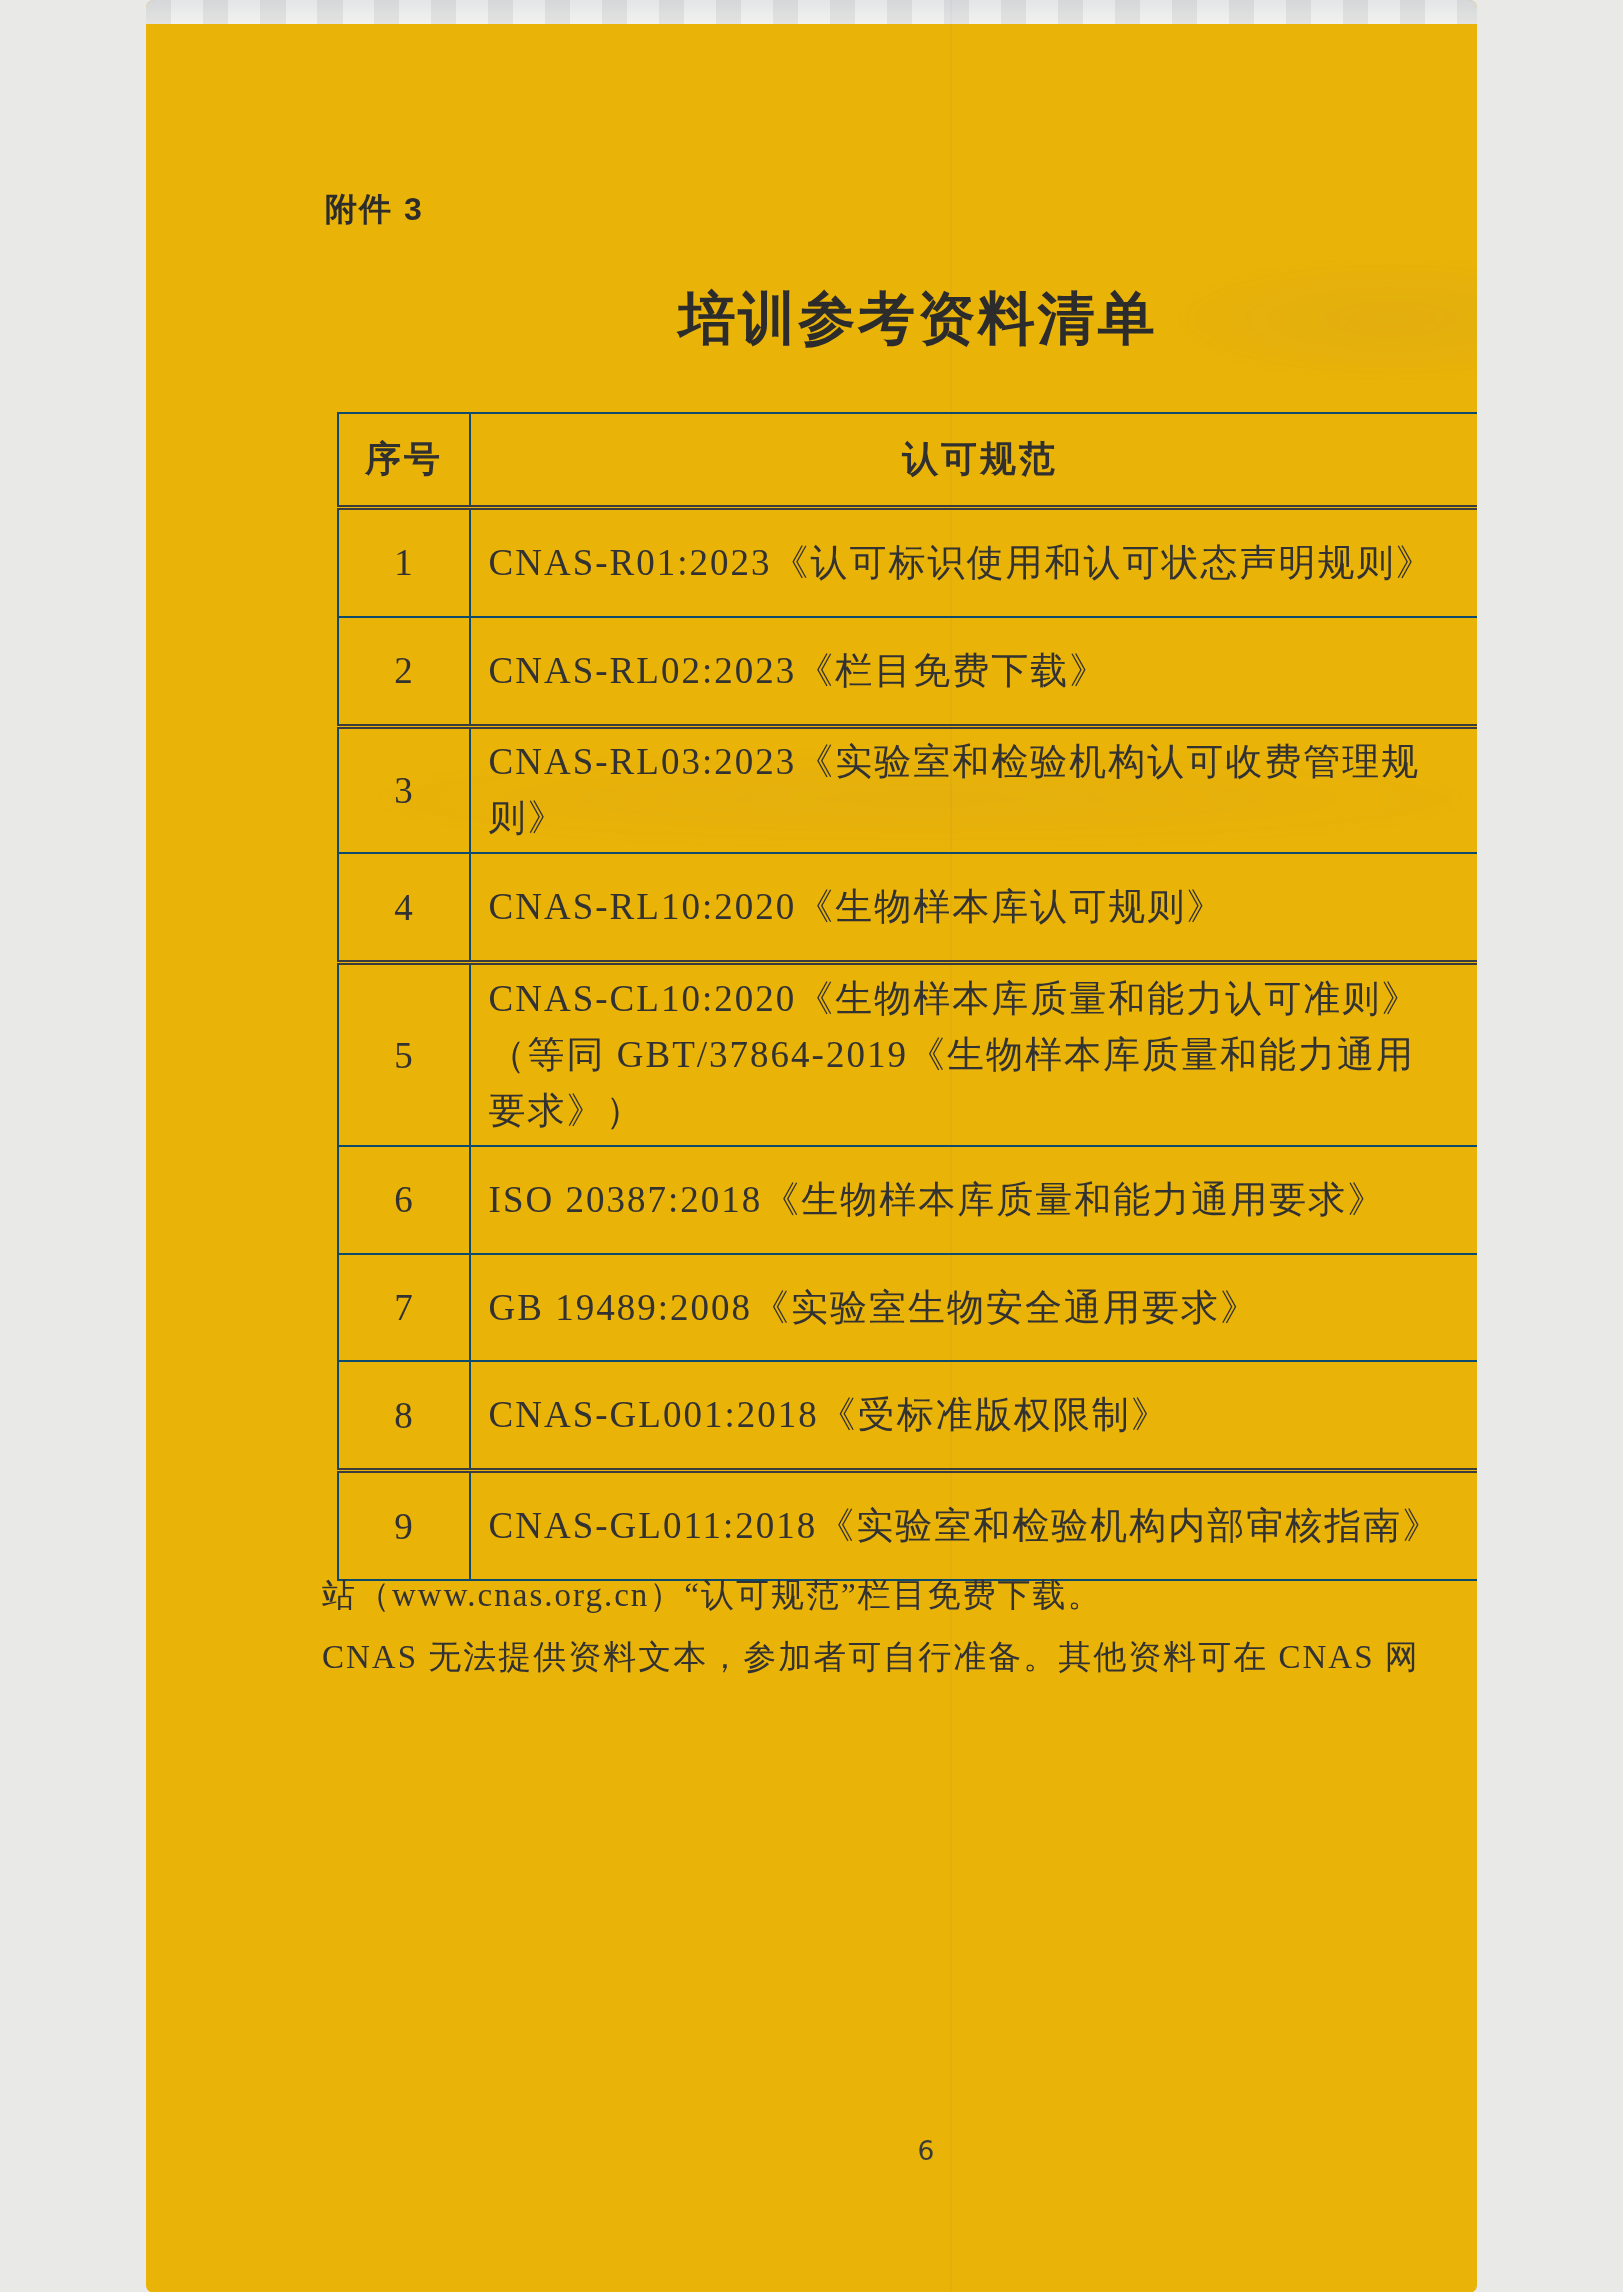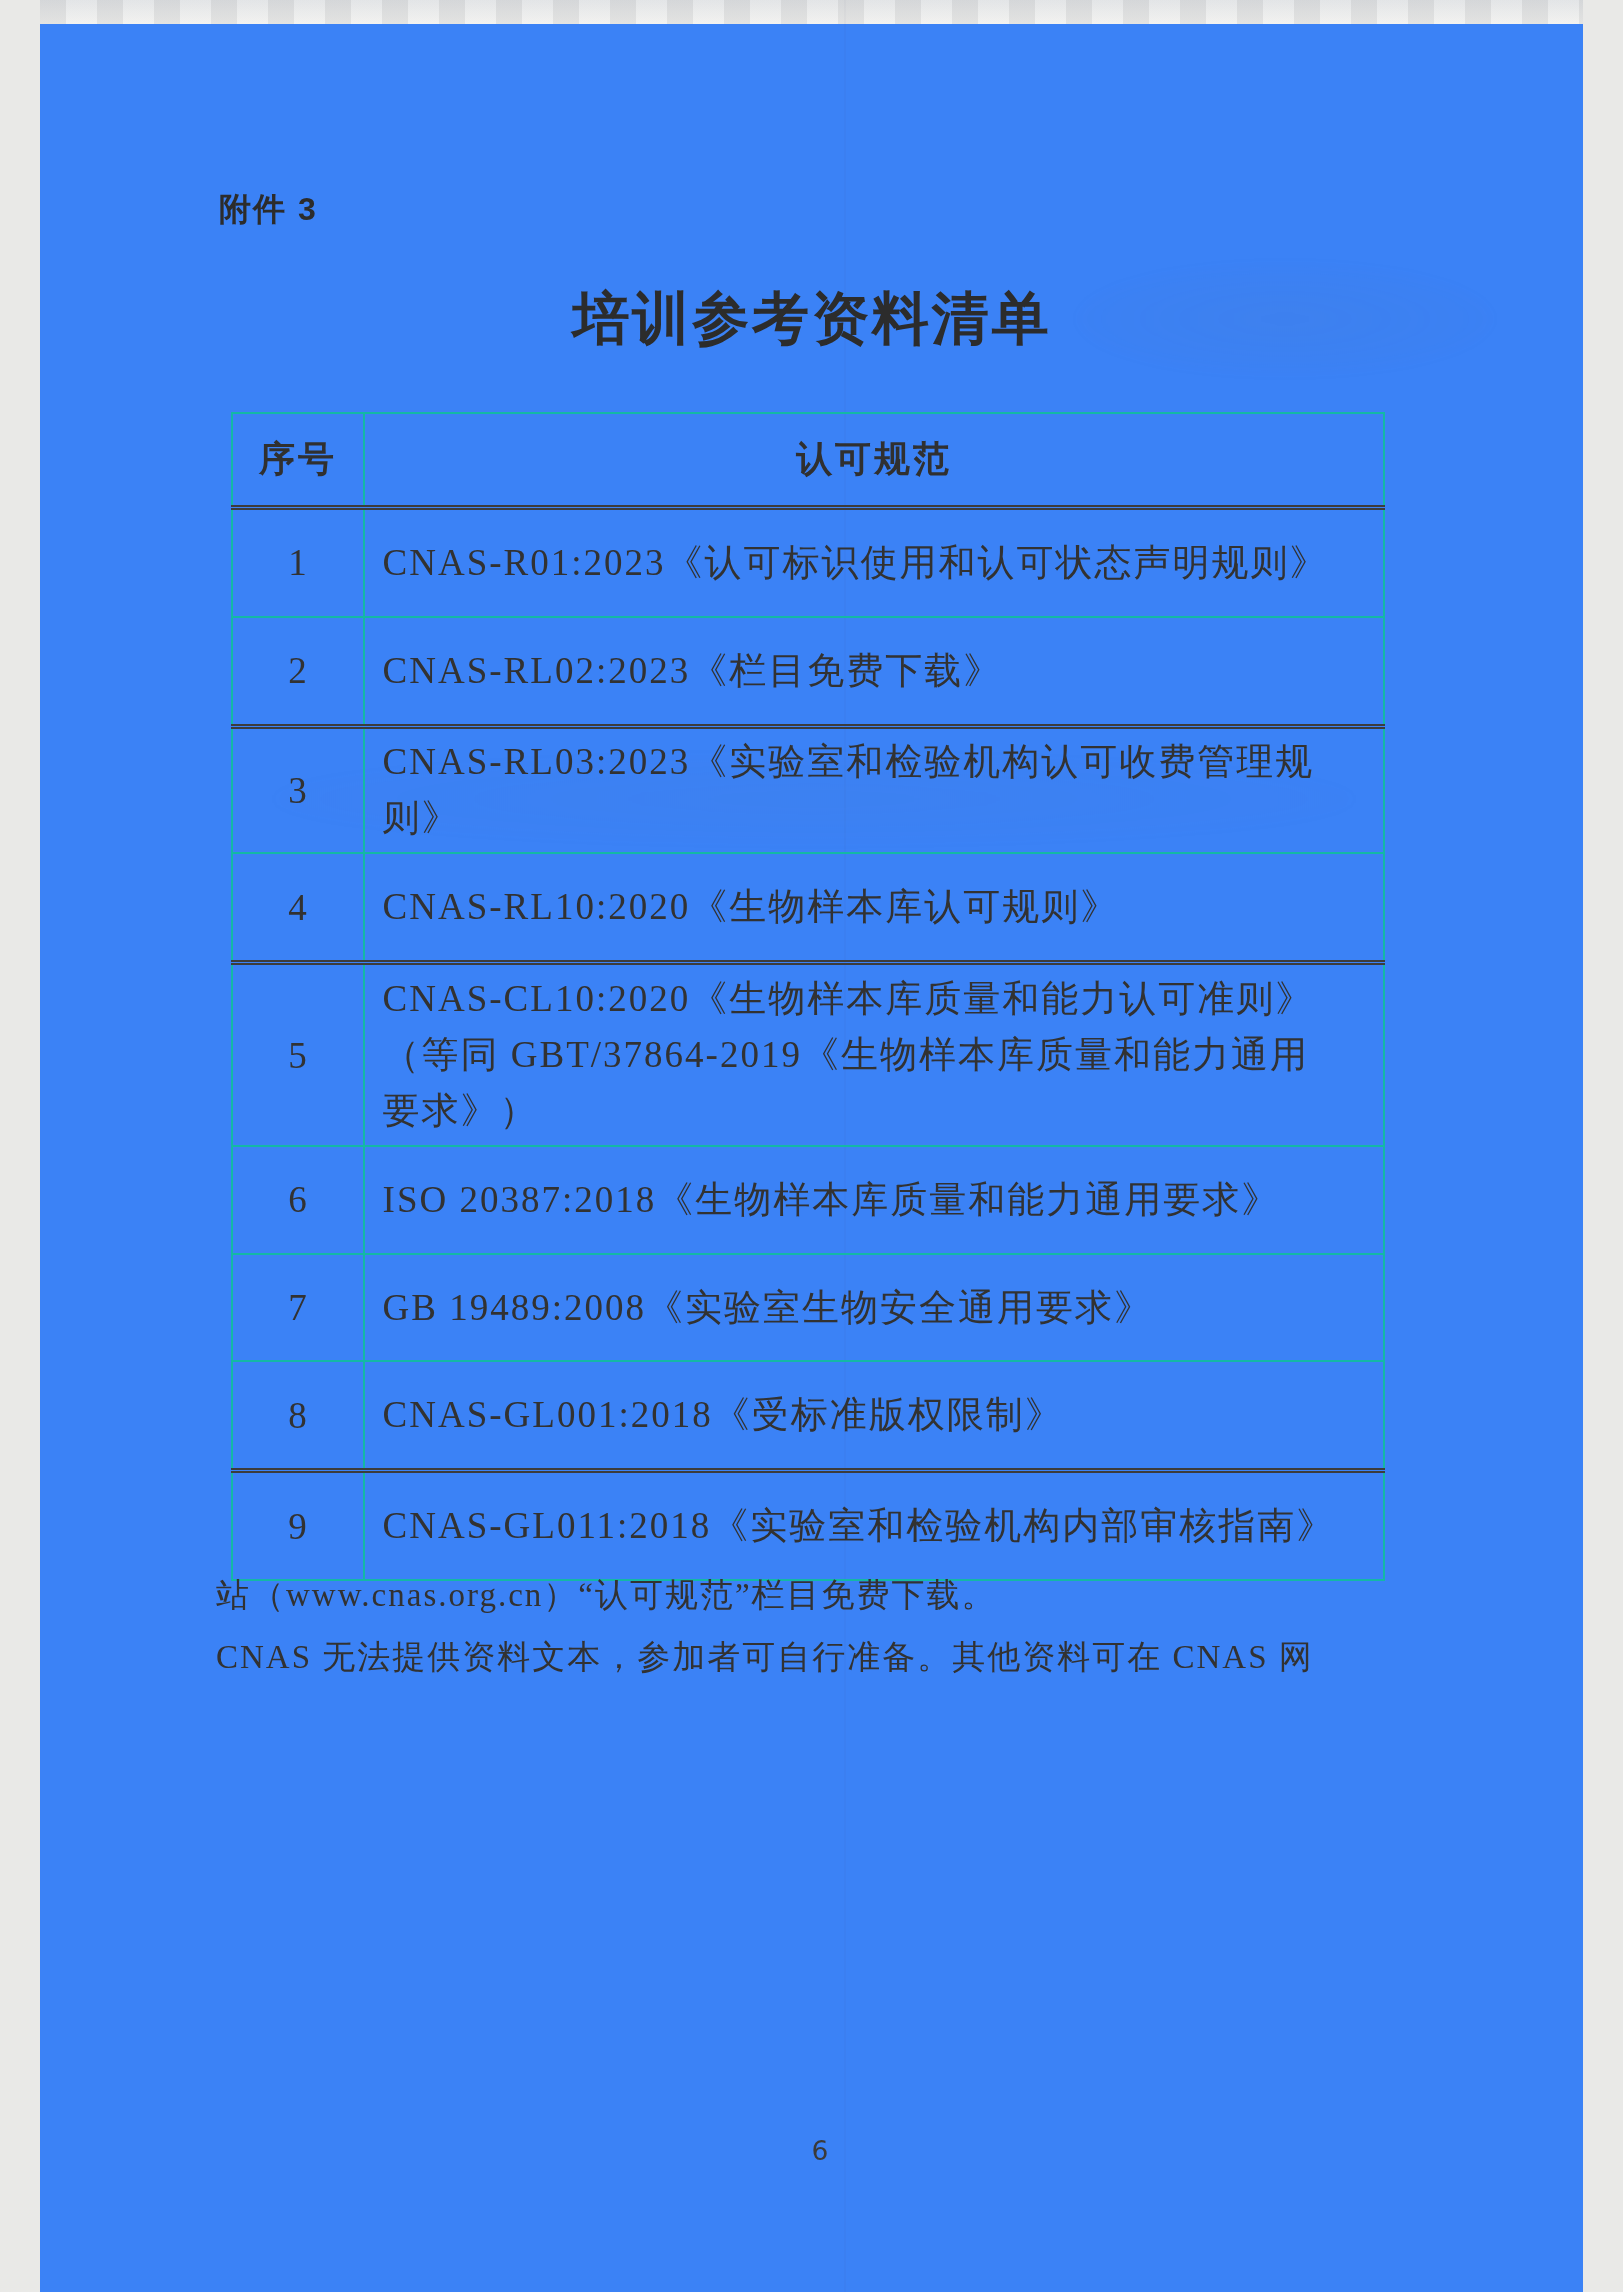--- a/index.html
+++ b/index.html
@@ -2,27 +2,28 @@
 <html><head>
 <meta charset="utf-8">
 <style>
   html, body {
     margin: 0;
     padding: 0;
     background: #e9e9e7;
   }
   .page {
     position: relative;
-    width: 1543px;
+    width: 1331px;
     height: 2293px;
     margin: 0 auto;
-    background: #3b82f6;
+    background: #eab308;
     overflow: hidden;
     font-family: "Liberation Serif", "DejaVu Serif", serif;
     color: #2f2f2f;
+    border-radius: 8px;
   }
   
   .top-edge {
     position: absolute;
     top: 0; left: 0;
     width: 100%;
     height: 23.5px;
     background:
       repeating-linear-gradient(90deg,
         rgba(60,62,66,0.10) 0px, rgba(60,62,66,0.10) 25.5px,
@@ -79,21 +80,21 @@
     position: absolute;
     left: 191px;
     top: 412px;
     width: 1154px;
     border-collapse: collapse;
     table-layout: fixed;
     background: transparent;
   }
   table.materials th,
   table.materials td {
-    border: 2px solid #14b8a6;
+    border: 2px solid #0c4a6e;
   }
   table.materials {
     border: 2.9px solid #3a3a3a;
   }
   table.materials col.c-no { width: 132px; }
   table.materials th {
     height: 89px;
     font-size: 36px;
     font-weight: 700;
     letter-spacing: 2.9px;

